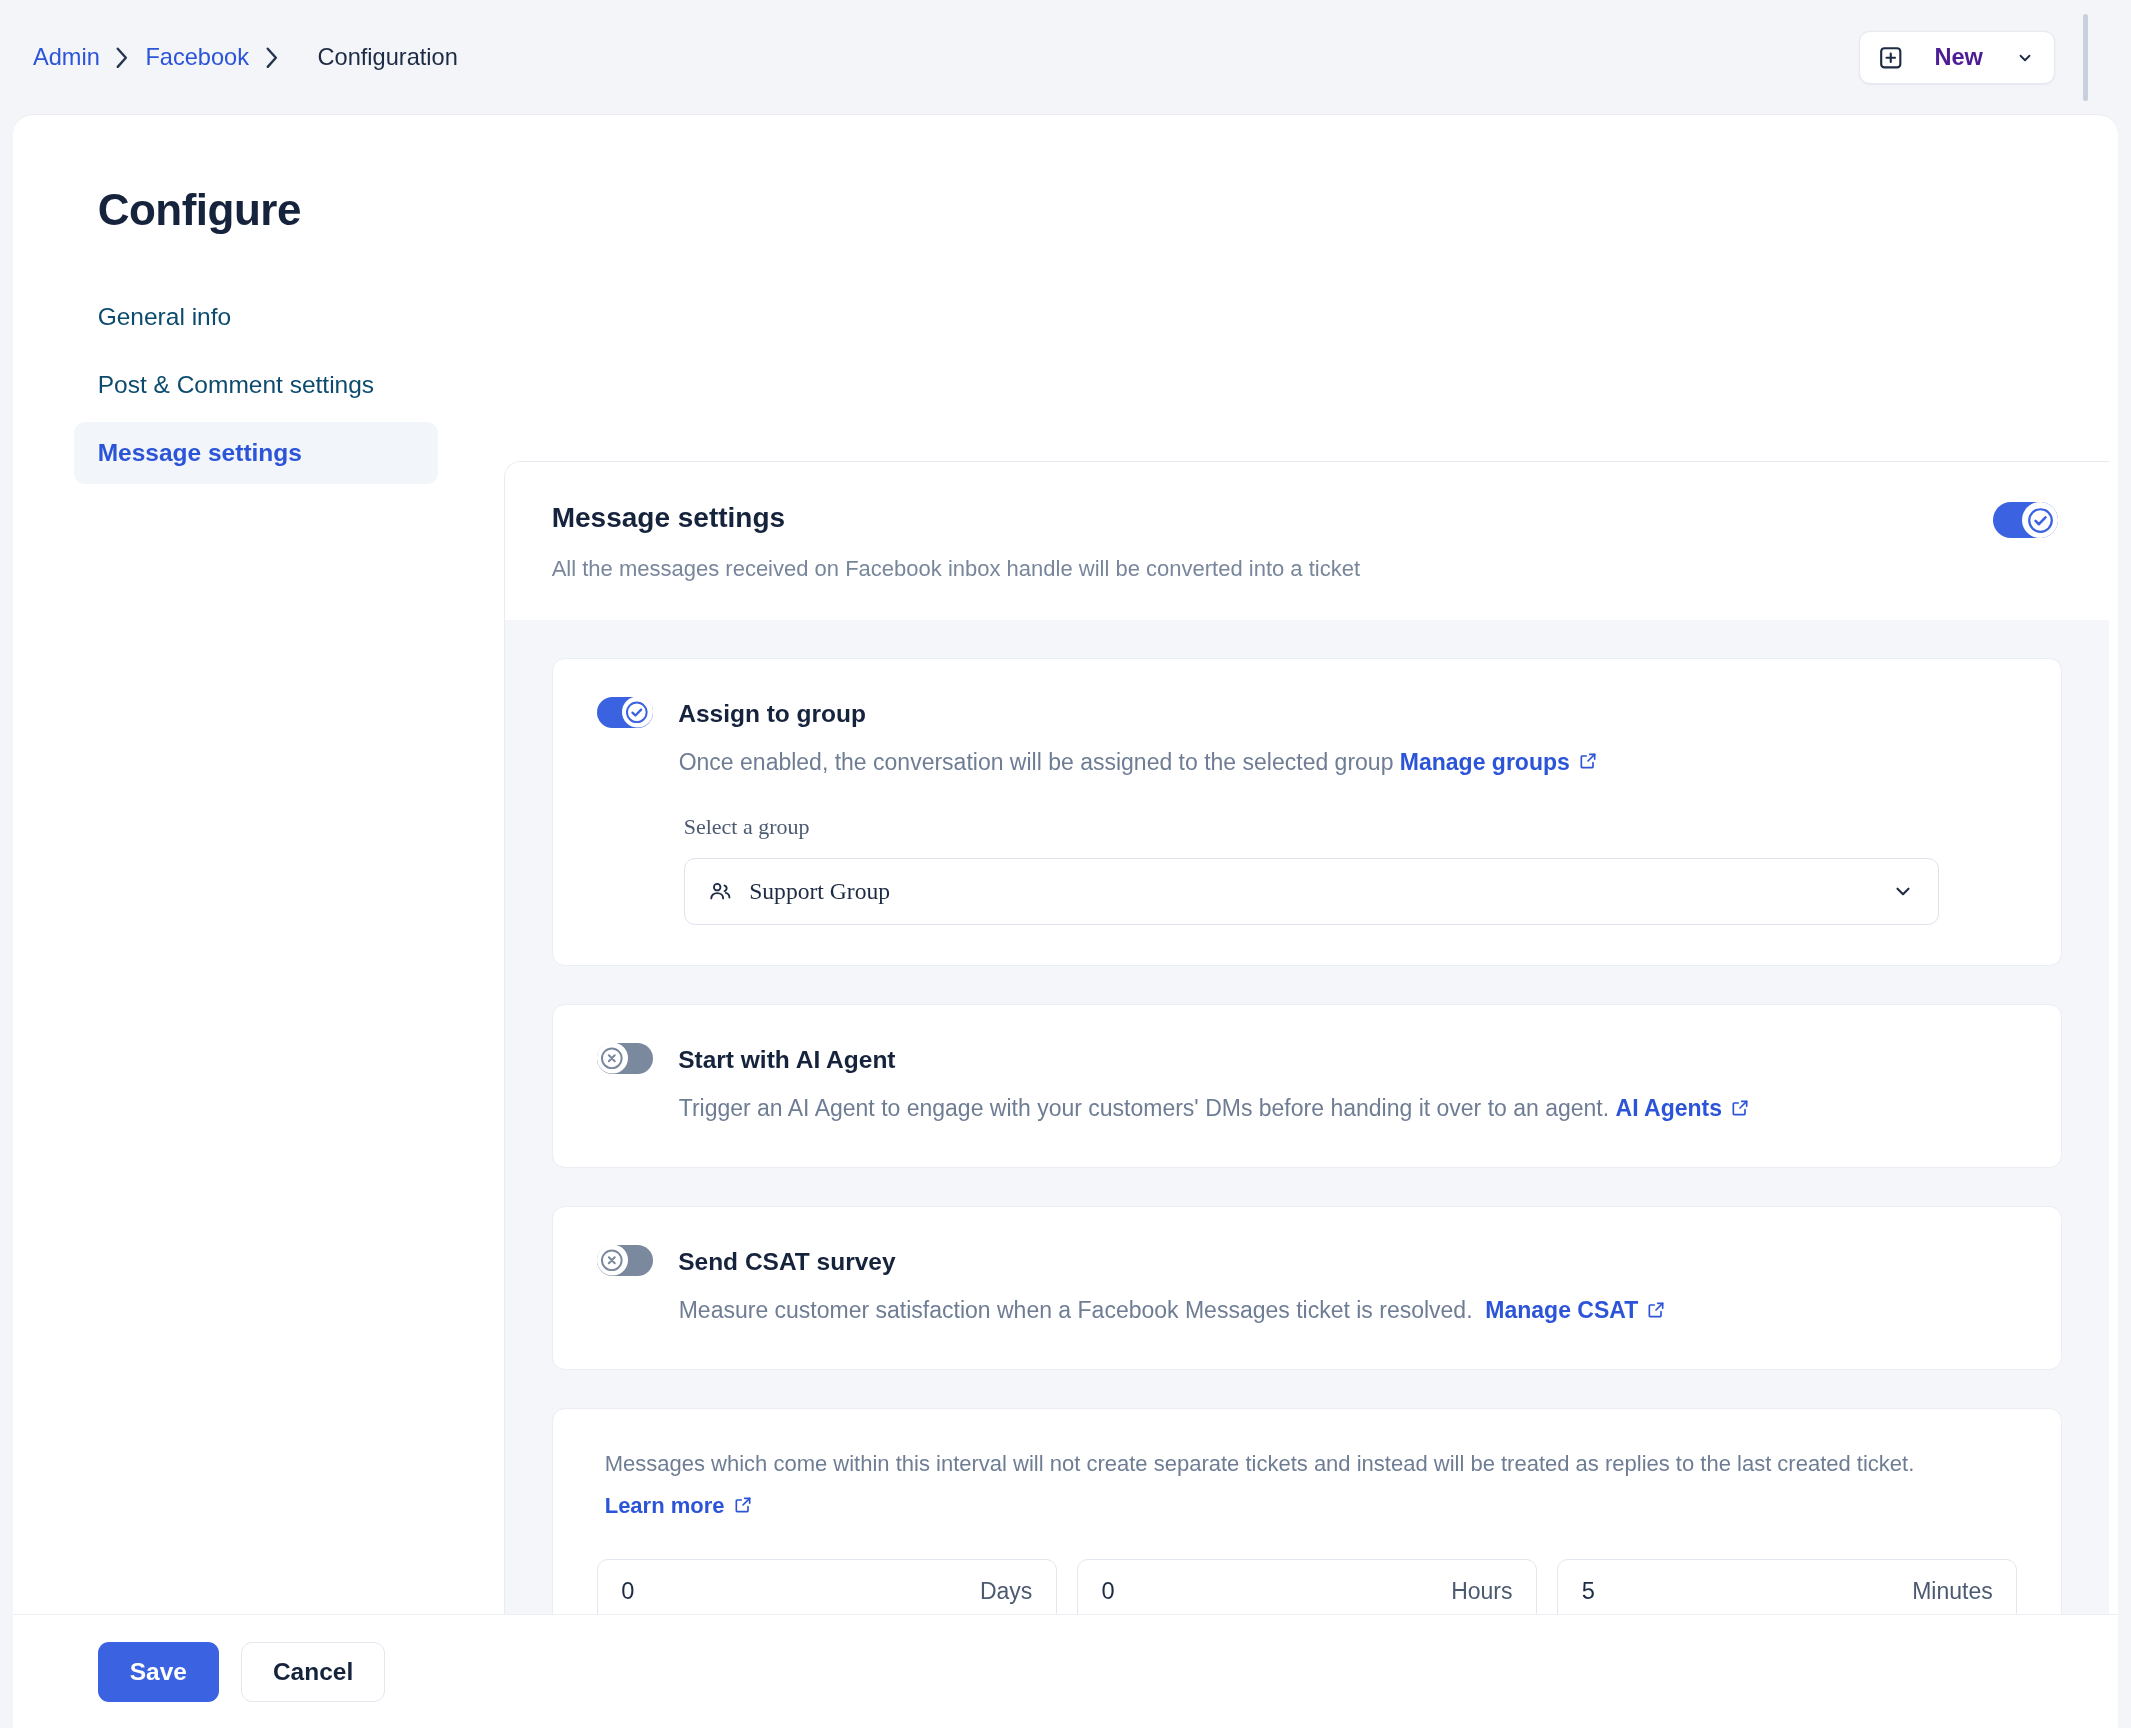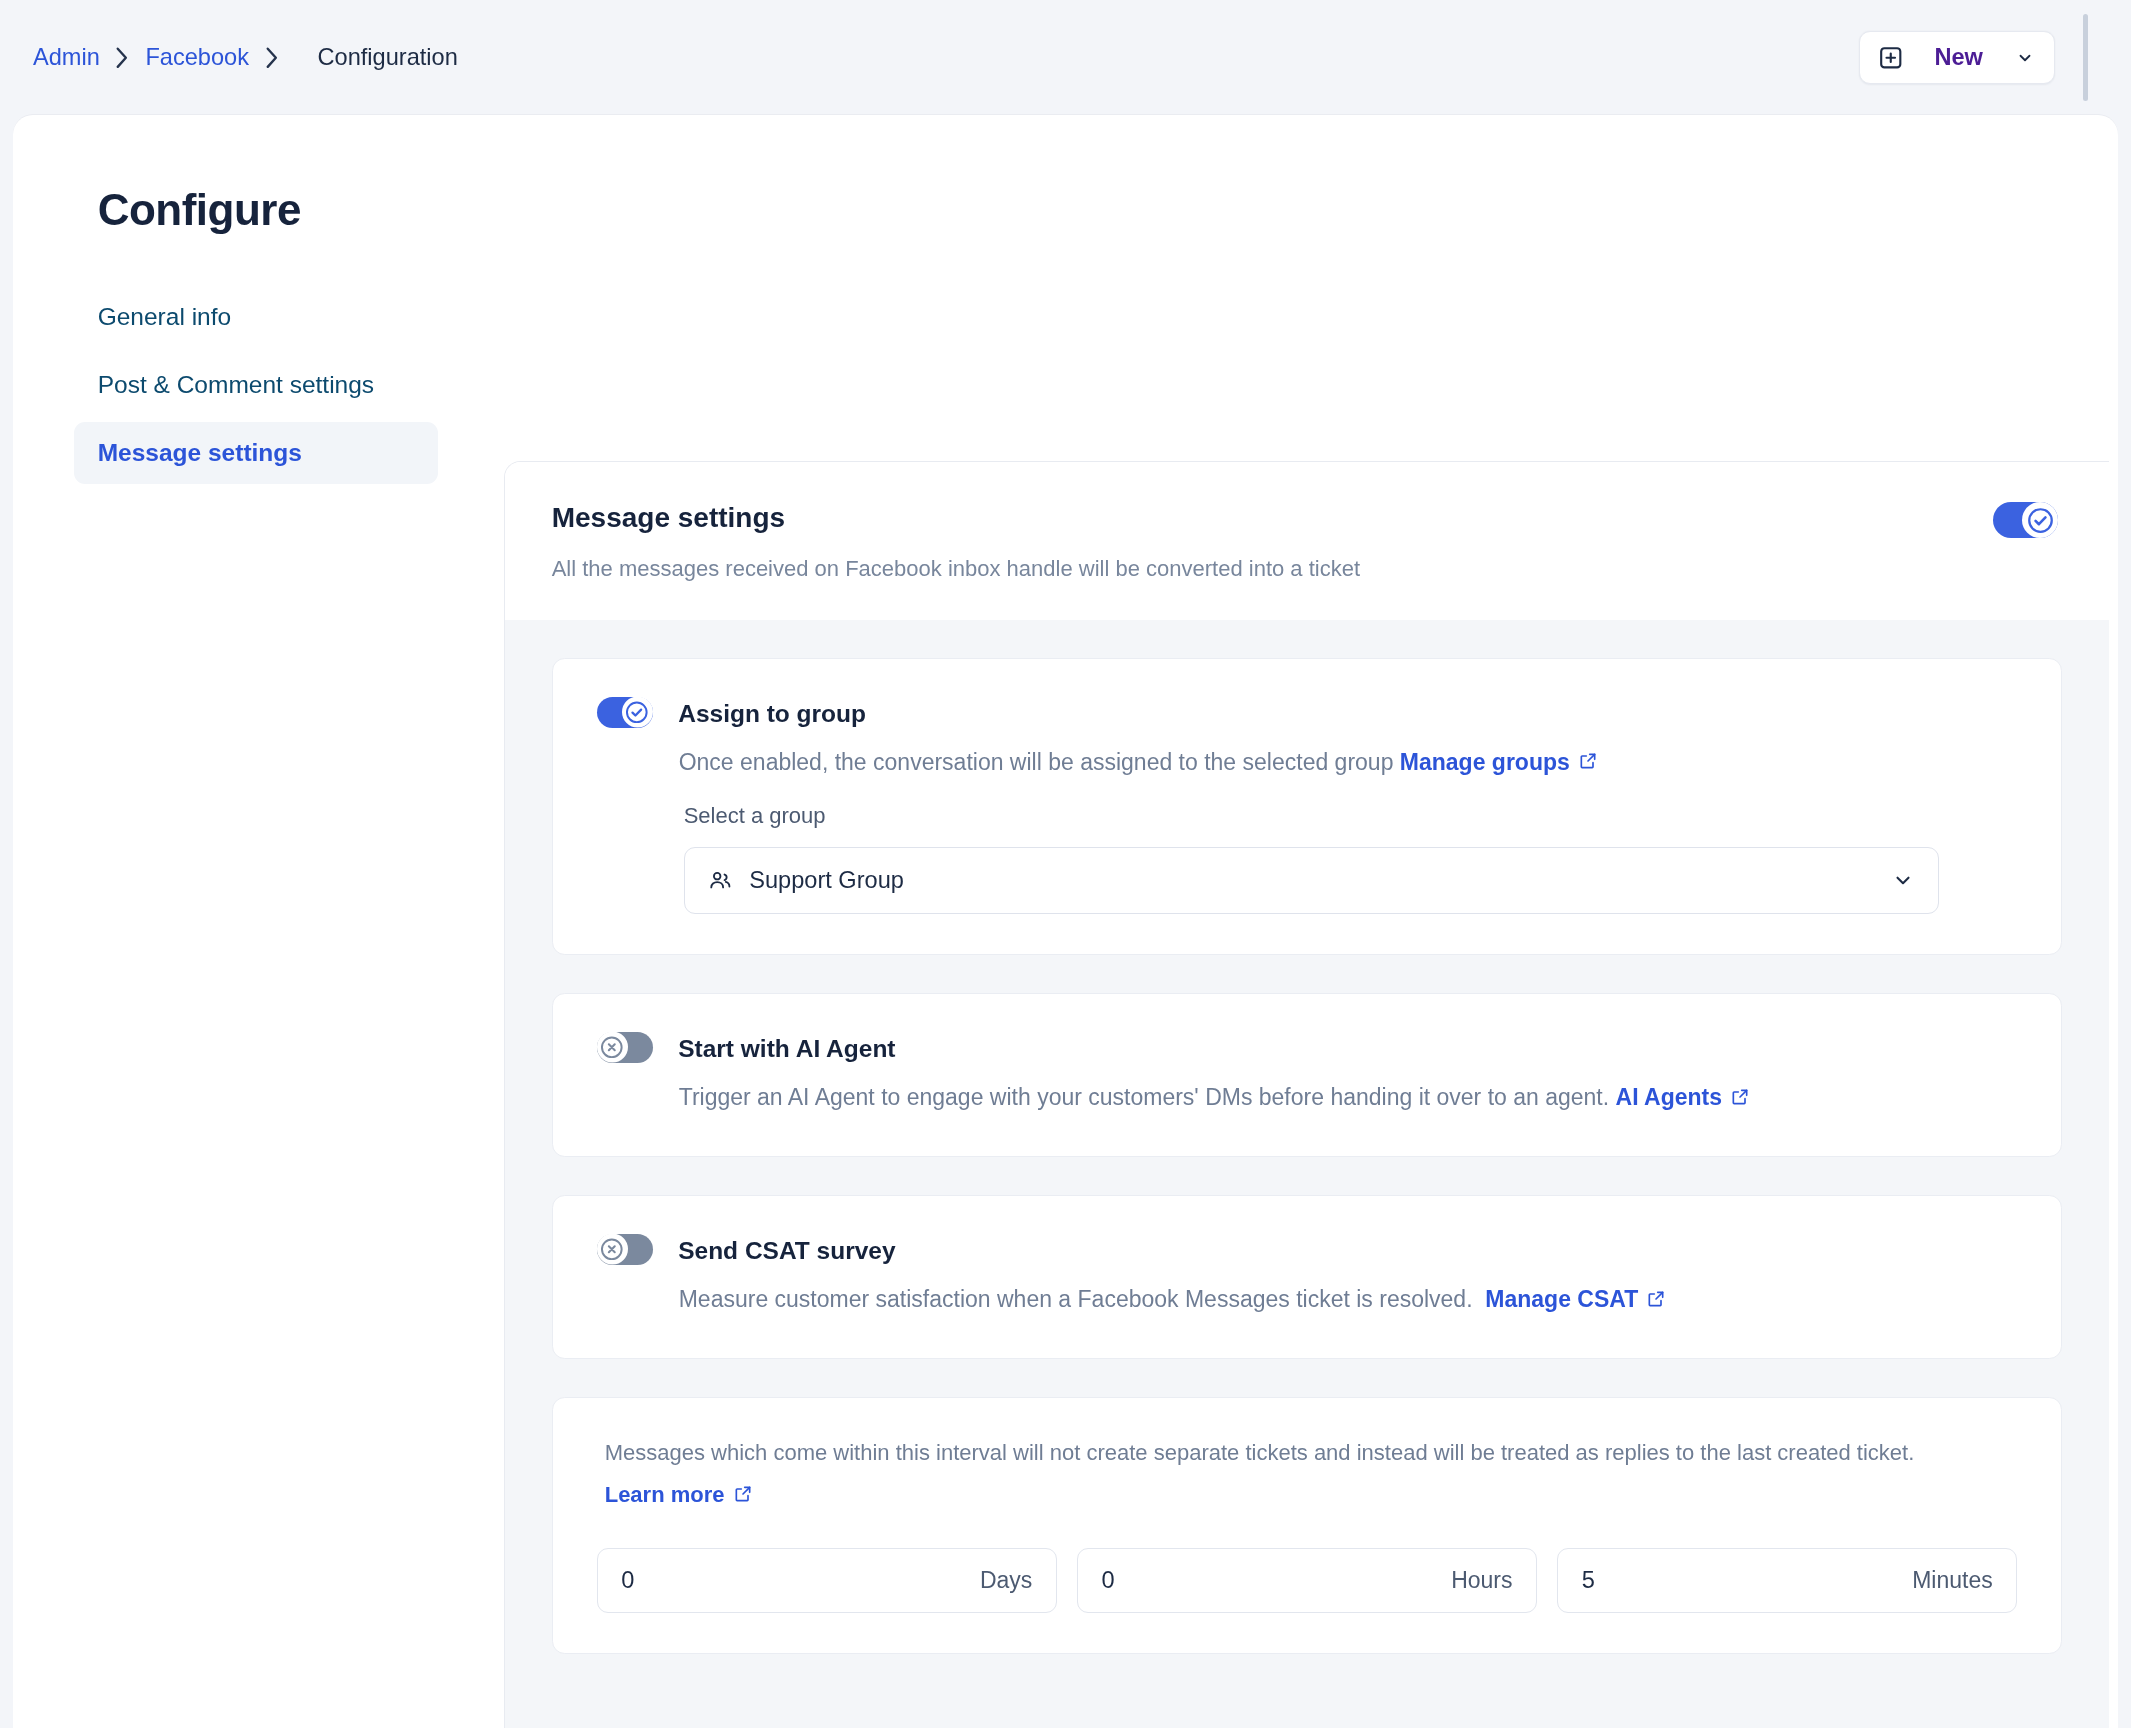--- a/index.html
+++ b/index.html
@@ -240,21 +240,21 @@
     align-items: center;
     justify-content: center;
   }
   .toggle.on  .knob { right: 0; }
   .toggle.off .knob { left: 0; }
 
   .toggle.lg { width: 65px; height: 36px; }
   .toggle.lg .knob { width: 36px; height: 36px; }
 
   
-  .field-block { margin-top: 22px; padding-left: 87px; }
+  .field-block { margin-top: 33px; padding-left: 87px; font-family: Liberation Serif, serif; }
   .field-label {
     font-size: 22px;
     color: #4c5a71;
     margin-bottom: 18px;
   }
   .select {
     display: flex;
     align-items: center;
     background: #ffffff;
     border: 0.9px solid #dfe3ec;
@@ -526,15 +526,19 @@
                 <span class="unit">Minutes</span>
               </div>
             </div>
           </div>
 
         </div>
       </div>
     </div>
   </div>
 
+  <div class="footer">
+    <div class="btn btn-primary">Save</div>
+    <div class="btn btn-secondary">Cancel</div>
+  </div>
 
 </div>
 
 
 </body></html>

